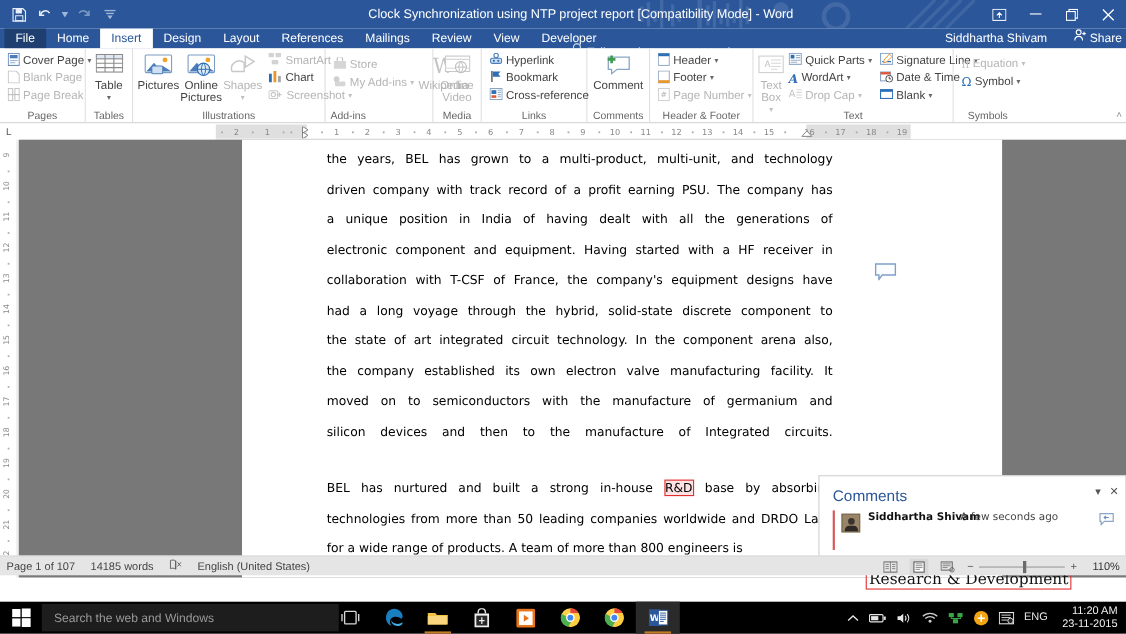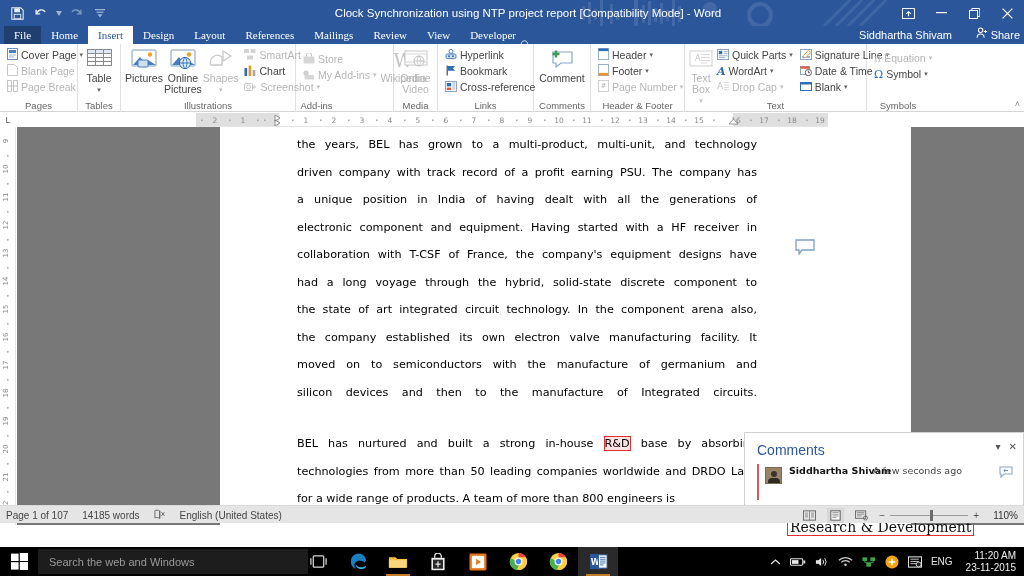--- a/index.html
+++ b/index.html
@@ -27,21 +27,21 @@
   .winbtn{ width:33px; height:26px; display:flex; align-items:center; justify-content:center;
     color:#fff; font-size:11px;}
   
   .tb-art{ position:absolute; top:0; height:26px; opacity:.22; pointer-events:none;}
 
   
   #tabstrip{
     position:absolute; top:26px; left:0; width:1024px; height:18px;
     background:#2b579a;
   }
-  #tabs{ position:absolute; left:4px; top:0; height:18px; display:flex; align-items:stretch;font-family:Liberation Serif, serif;}
+  #tabs{ position:absolute; left:4px; top:0; height:18px; display:flex; align-items:stretch;}
   .tab{
     padding:0 10px; height:18px; line-height:18px; font-size:11px; color:#ffffff;
     display:flex; align-items:center; white-space:nowrap;
   }
   .tab.file{ background:#1e3f6f; }
   .tab.active{ background:#ffffff; color:#2b579a; }
   #tellme{
     position:absolute; left:520px; top:0; height:18px; line-height:18px;
     font-size:11px; color:#cfdcee; display:flex; align-items:center; gap:4px; font-style:italic;margin-top:13px;
   }

